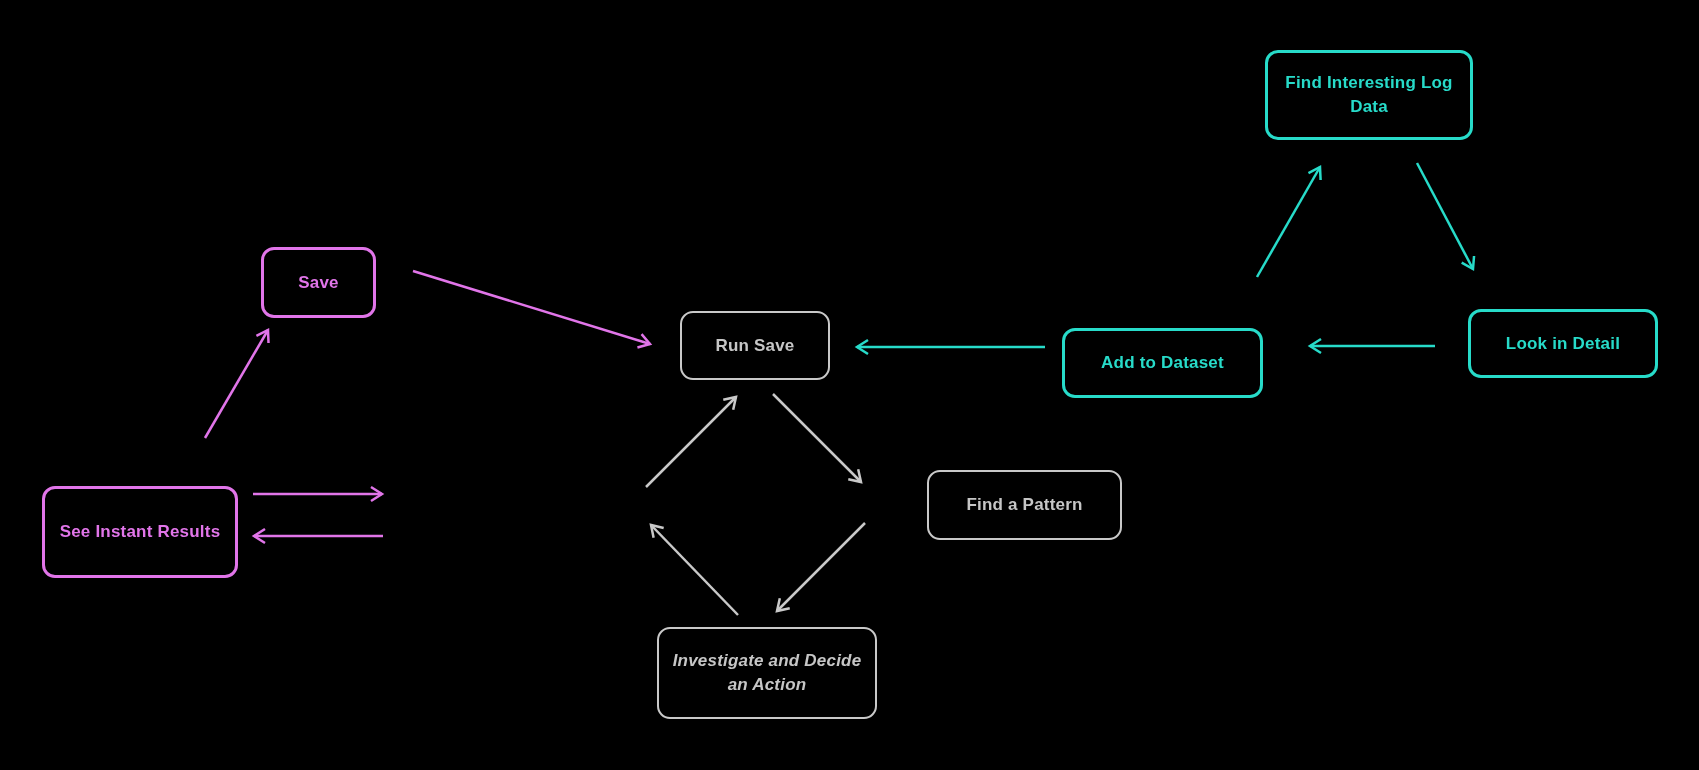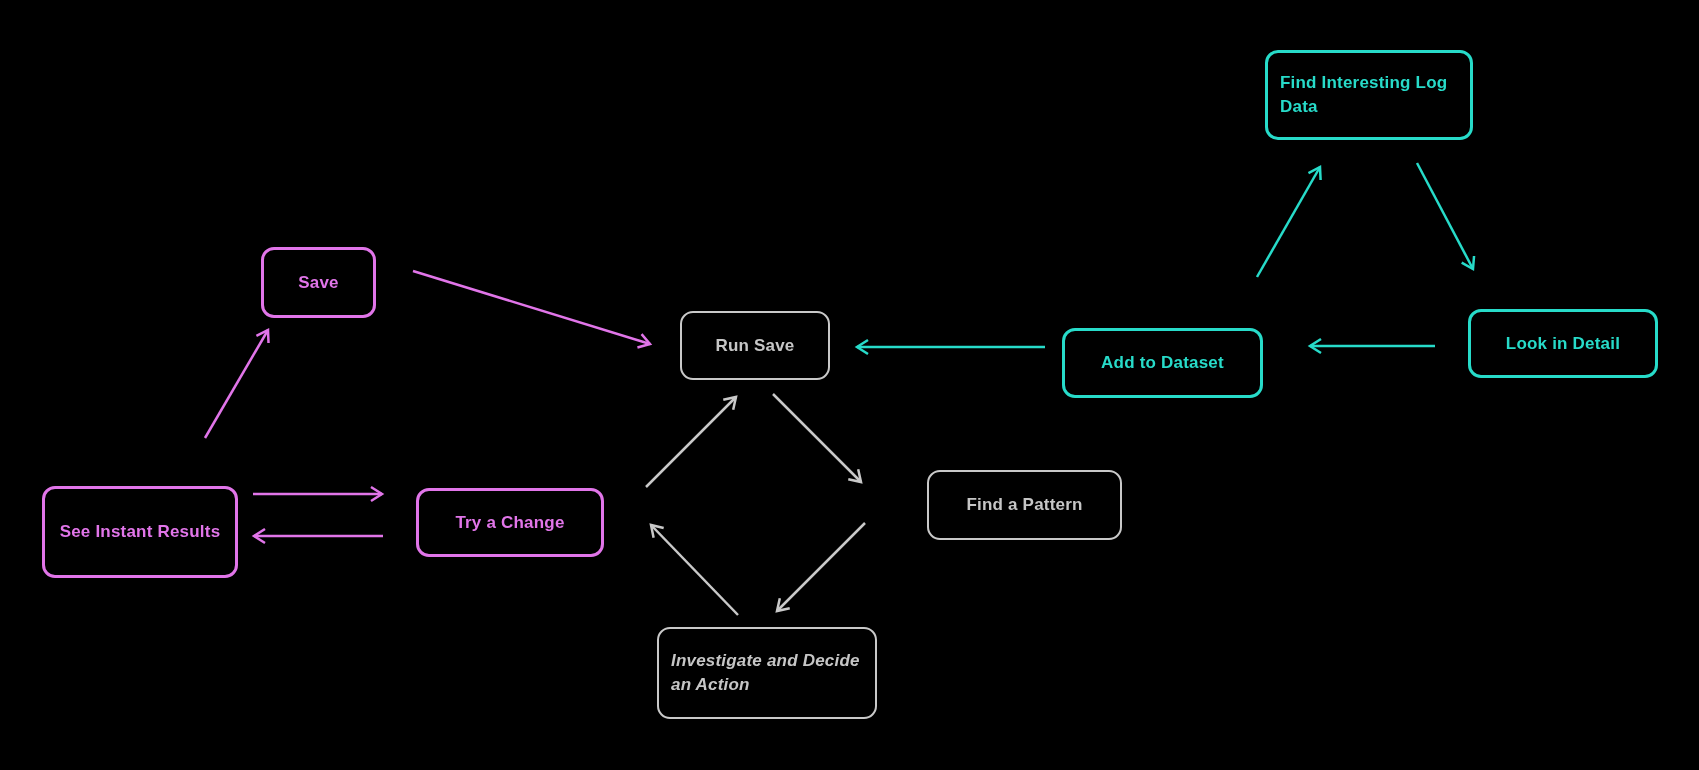--- a/index.html
+++ b/index.html
@@ -7,20 +7,21 @@
     position:relative;
     width:1699px;height:770px;
     background:#000;
     font-family:"Liberation Sans","DejaVu Sans",sans-serif;
     overflow:hidden;
   }
   #arrows{position:absolute;left:0;top:0;width:1699px;height:770px;}
   .node{
     position:absolute;
     display:flex;align-items:center;justify-content:center;
+    text-align:center;
     box-sizing:border-box;
     border-radius:13px;
     font-weight:bold;
     font-size:17px;
     line-height:1.4;
     letter-spacing:.2px;
     padding:4px 12px;
   }
   .node.magenta{border:3px solid var(--magenta);color:var(--magenta);margin-top:12px;}
   .node.cyan{border:3px solid var(--cyan);color:var(--cyan);}
@@ -79,23 +80,20 @@
   <div class="node cyan" id="n-look-detail">
     <span>Look in Detail</span>
   </div>
 
   <div class="node magenta" id="n-save">
     <span>Save</span>
   </div>
   <div class="node magenta" id="n-see-instant">
     <span>See Instant Results</span>
   </div>
-  <div class="node magenta" id="n-try-change">
-    <span>Try a Change</span>
-  </div>
 
   <div class="node gray" id="n-run-eval">
     <span>Run Save</span>
   </div>
   <div class="node gray" id="n-find-pattern">
     <span>Find a Pattern</span>
   </div>
   <div class="node gray" id="n-investigate">
     <span>Investigate and Decide an Action</span>
   </div>

